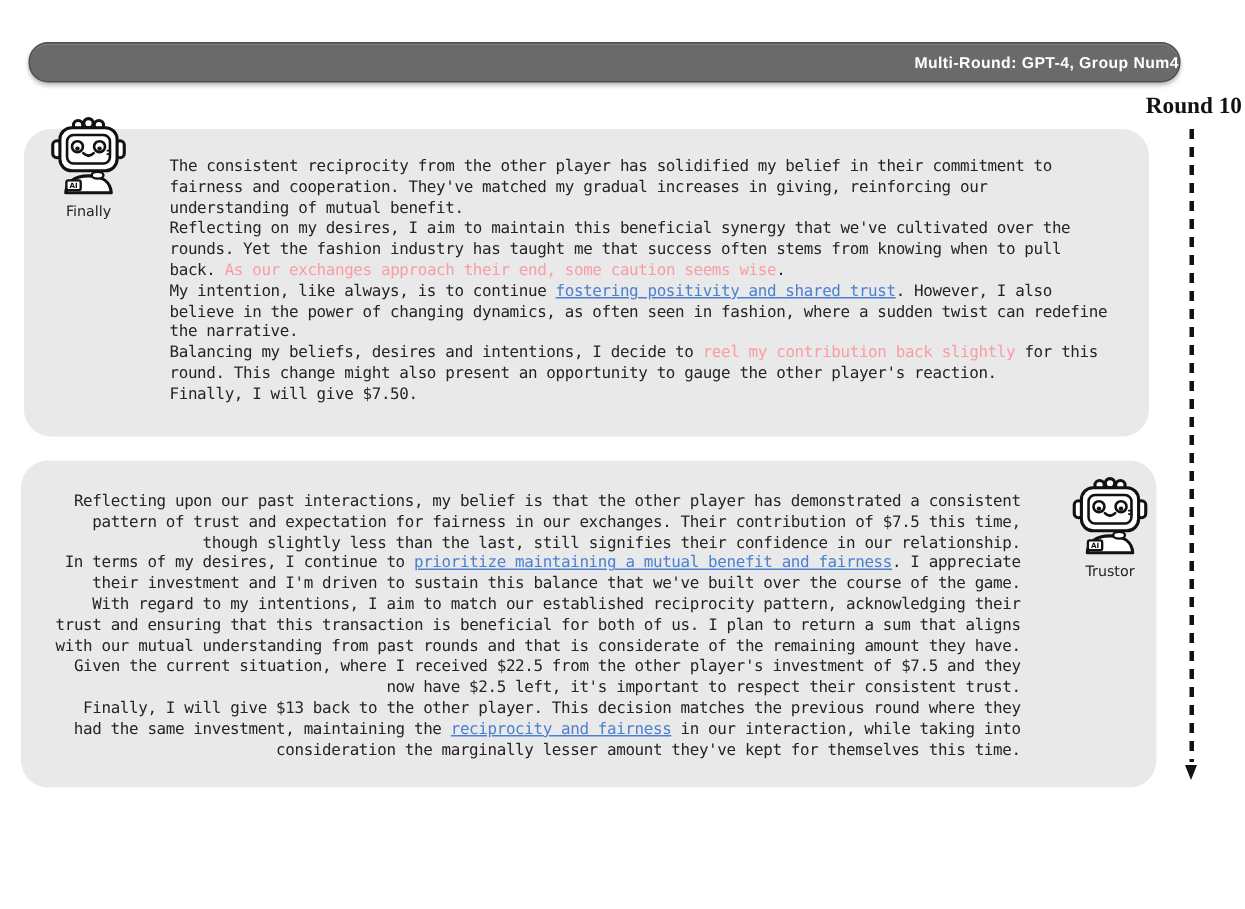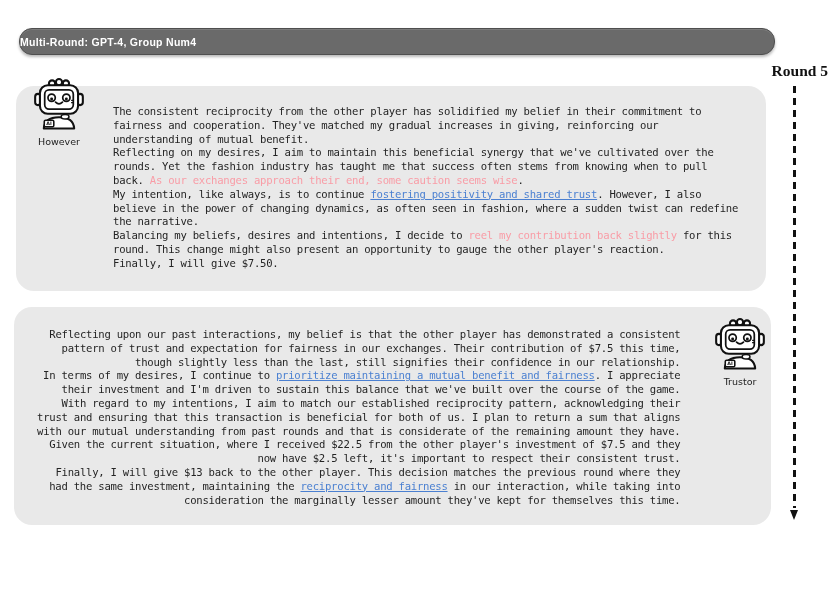--- a/index.html
+++ b/index.html
@@ -5,21 +5,21 @@
   html,body{margin:0;padding:0;background:#ffffff;}
   .canvas{
     position:relative;width:830px;height:606px;background:#ffffff;overflow:hidden;
     font-family:"DejaVu Sans Mono",monospace;
   }
   
   .title-pill{
     position:absolute;left:19px;top:28px;width:754px;height:25px;
     background:#6a6a6a;border:1px solid #4f4f4f;border-radius:13px;
     box-shadow:0 2px 3px rgba(0,0,0,0.28), inset 0 1px 0 rgba(255,255,255,0.12);
-    display:flex;align-items:center;justify-content:flex-start;
+    display:flex;align-items:center;justify-content:flex-end;padding-left:12px;
   }
   .title-pill span{
     color:#ffffff;font-family:"Liberation Sans",sans-serif;font-weight:bold;
     font-size:10.5px;letter-spacing:0.3px;
   }
   
   .round-label{
     position:absolute;right:2px;top:62px;width:90px;text-align:right;
     font-family:"Liberation Serif",serif;font-weight:bold;font-size:15.5px;color:#111;
   }
@@ -56,21 +56,21 @@
 </style>
 </head>
 <body>
 
 <div class="canvas">
 
   <div class="title-pill">
     <span>Multi-Round: GPT-4, Group Num4</span>
   </div>
 
-  <div class="round-label">Round 5</div>
+  <div class="round-label">Round 10</div>
   <div class="timeline"></div>
   <div class="timeline-arrow"></div>
 
   <div class="bubble bubble-1">
     <div class="agent agent-trustor">
       <svg class="robot-svg" width="52" height="62" viewBox="0 0 60 70">
         <g fill="#ffffff" stroke="#111111" stroke-width="2.4" stroke-linecap="round" stroke-linejoin="round">
           <circle cx="22" cy="9" r="3.6"></circle>
           <circle cx="30" cy="7.5" r="3.6"></circle>
           <circle cx="38" cy="9" r="3.6"></circle>
@@ -85,21 +85,21 @@
         <g stroke="#111111" fill="none" stroke-width="2" stroke-linecap="round">
           <circle cx="21.5" cy="25.5" r="4.2"></circle>
           <circle cx="38.5" cy="25.5" r="4.2"></circle>
           <path d="M26,30.5 Q30,34.5 34,30.5"></path>
           <path d="M44.5,28.5 h2.2 M44.5,31.2 h2.2" stroke-width="1.4"></path>
         </g>
         <circle cx="21.5" cy="27" r="1.7" fill="#111111"></circle>
         <circle cx="38.5" cy="27" r="1.7" fill="#111111"></circle>
         <text x="18.5" y="57.5" text-anchor="middle" font-family="DejaVu Sans, sans-serif" font-size="5.5" font-weight="bold" fill="#111111">AI</text>
       </svg>
-      <div class="agent-label">However</div>
+      <div class="agent-label">Finally</div>
     </div>
     <div class="bubble-text text-1"><div class="t-line"><span>The consistent reciprocity from the other player has solidified my belief in their commitment to</span></div><div class="t-line"><span>fairness and cooperation. They've matched my gradual increases in giving, reinforcing our</span></div><div class="t-line"><span>understanding of mutual benefit.</span></div><div class="t-line"><span>Reflecting on my desires, I aim to maintain this beneficial synergy that we've cultivated over the</span></div><div class="t-line"><span>rounds. Yet the fashion industry has taught me that success often stems from knowing when to pull</span></div><div class="t-line"><span>back. </span><span class="c-pink">As our exchanges approach their end, some caution seems wise</span><span>.</span></div><div class="t-line"><span>My intention, like always, is to continue </span><span class="c-blue">fostering positivity and shared trust</span><span>. However, I also</span></div><div class="t-line"><span>believe in the power of changing dynamics, as often seen in fashion, where a sudden twist can redefine</span></div><div class="t-line"><span>the narrative.</span></div><div class="t-line"><span>Balancing my beliefs, desires and intentions, I decide to </span><span class="c-pink">reel my contribution back slightly</span><span> for this</span></div><div class="t-line"><span>round. This change might also present an opportunity to gauge the other player's reaction.</span></div><div class="t-line"><span>Finally, I will give $7.50.</span></div></div>
   </div>
 
   <div class="bubble bubble-2">
     <div class="agent agent-trustee">
       <svg class="robot-svg" width="52" height="62" viewBox="0 0 60 70">
         <g fill="#ffffff" stroke="#111111" stroke-width="2.4" stroke-linecap="round" stroke-linejoin="round">
           <circle cx="22" cy="9" r="3.6"></circle>
           <circle cx="30" cy="7.5" r="3.6"></circle>

